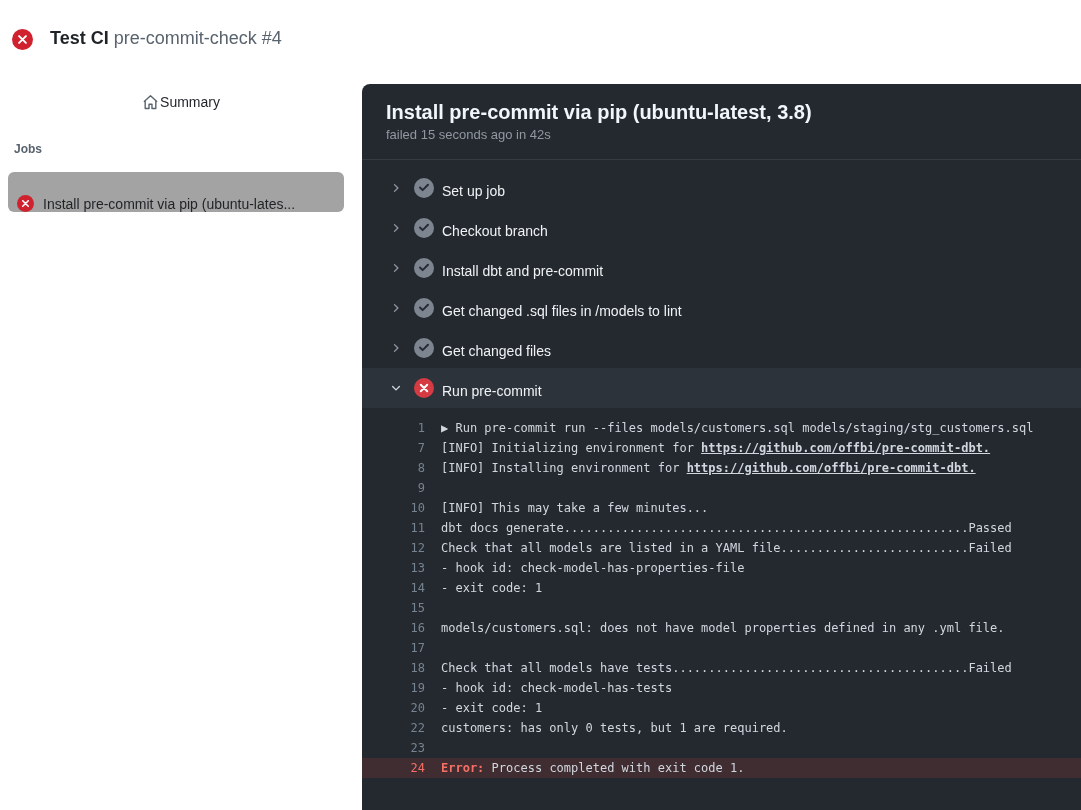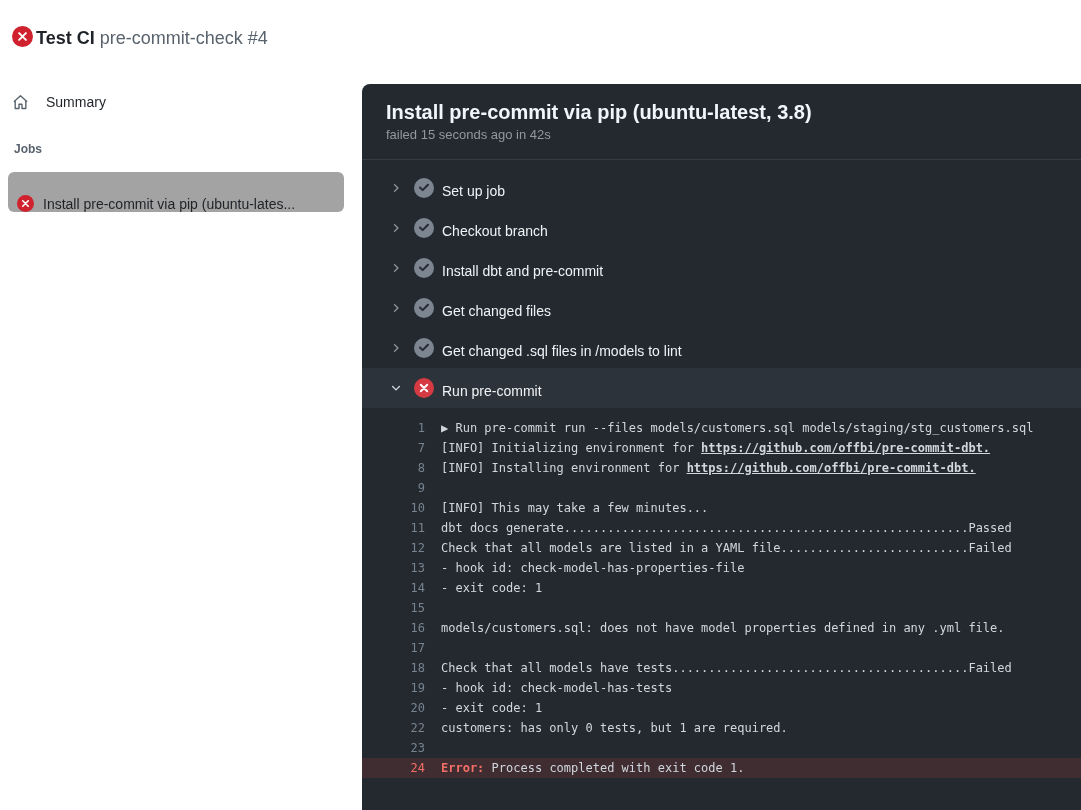--- a/index.html
+++ b/index.html
@@ -1,28 +1,28 @@
 <!DOCTYPE html>
 <html><head>
 <meta charset="utf-8">
 <style>
   html,body{margin:0;padding:0;}
   .app{position:relative;width:1081px;height:810px;background:#ffffff;overflow:hidden;
        font-family:"Liberation Sans",sans-serif;-webkit-font-smoothing:antialiased;}
 
   
-  .run-header{position:absolute;top:26px;left:12px;display:flex;align-items:flex-start;gap:3px;}
+  .run-header{position:absolute;top:26px;left:12px;display:flex;align-items:flex-end;gap:17px;}
   .run-header .hicon{width:21px;height:21px;flex:none;display:flex;}
   .run-title{font-size:18px;line-height:24px;color:#1f2328;font-weight:700;white-space:nowrap;}
   .run-title .run-name{font-weight:400;color:#59636e;}
 
   
   .sidebar{position:absolute;left:0;top:84px;width:362px;}
-  .summary-item{display:flex;align-items:center;gap:17px;height:36px;padding:0 12px;
-                font-size:14px;color:#1f2328;cursor:pointer;}
+  .summary-item{display:flex;align-items:center;gap:1px;height:36px;padding:0 12px;
+                font-size:14px;color:#1f2328;cursor:pointer;justify-content:center;}
   .summary-item .sic{width:17px;height:17px;display:flex;}
   .jobs-heading{margin:22px 0 16px;padding:0 14px;font-size:12px;font-weight:700;color:#59636e;height:14px;}
   .job-item{margin:14px 0 0 8px;width:336px;height:40px;border-radius:6px;background:#a3a3a3;
             display:flex;align-items:flex-end;gap:9px;padding:0 9px;box-sizing:border-box;
             font-size:14px;color:#1f2328;cursor:pointer;}
   .job-item .jic{width:17px;height:17px;flex:none;display:flex;}
   .job-item .jlabel{white-space:nowrap;overflow:hidden;}
 
   
   .panel{position:absolute;left:362px;top:84px;width:719px;height:726px;background:#24292f;
@@ -136,35 +136,35 @@
             <svg viewBox="0 0 16 16" width="12" height="12" fill="none" stroke="#9198a1" stroke-width="1.8" stroke-linecap="round" stroke-linejoin="round">
               <path d="M6 3.5 10.5 8 6 12.5"></path>
             </svg>
           </span>
           <span class="sicon">
             <svg viewBox="0 0 16 16" width="20" height="20">
               <circle cx="8" cy="8" r="8" fill="#7d8590"></circle>
               <path d="M11.2 5.4 6.9 9.7 4.8 7.6" stroke="#262c33" stroke-width="1.6" fill="none" stroke-linecap="round" stroke-linejoin="round"></path>
             </svg>
           </span>
+          <span class="slabel">Get changed .sql files in /models to lint</span>
+        </div>
+        <div class="step">
+          <span class="chev">
+            <svg viewBox="0 0 16 16" width="12" height="12" fill="none" stroke="#9198a1" stroke-width="1.8" stroke-linecap="round" stroke-linejoin="round">
+              <path d="M6 3.5 10.5 8 6 12.5"></path>
+            </svg>
+          </span>
+          <span class="sicon">
+            <svg viewBox="0 0 16 16" width="20" height="20">
+              <circle cx="8" cy="8" r="8" fill="#7d8590"></circle>
+              <path d="M11.2 5.4 6.9 9.7 4.8 7.6" stroke="#262c33" stroke-width="1.6" fill="none" stroke-linecap="round" stroke-linejoin="round"></path>
+            </svg>
+          </span>
           <span class="slabel">Get changed files</span>
-        </div>
-        <div class="step">
-          <span class="chev">
-            <svg viewBox="0 0 16 16" width="12" height="12" fill="none" stroke="#9198a1" stroke-width="1.8" stroke-linecap="round" stroke-linejoin="round">
-              <path d="M6 3.5 10.5 8 6 12.5"></path>
-            </svg>
-          </span>
-          <span class="sicon">
-            <svg viewBox="0 0 16 16" width="20" height="20">
-              <circle cx="8" cy="8" r="8" fill="#7d8590"></circle>
-              <path d="M11.2 5.4 6.9 9.7 4.8 7.6" stroke="#262c33" stroke-width="1.6" fill="none" stroke-linecap="round" stroke-linejoin="round"></path>
-            </svg>
-          </span>
-          <span class="slabel">Get changed .sql files in /models to lint</span>
         </div>
         <div class="step active">
           <span class="chev">
             <svg viewBox="0 0 16 16" width="12" height="12" fill="none" stroke="#cdd5dd" stroke-width="1.8" stroke-linecap="round" stroke-linejoin="round">
               <path d="M3.5 6 8 10.5 12.5 6"></path>
             </svg>
           </span>
           <span class="sicon">
             <svg viewBox="0 0 16 16" width="20" height="20">
               <circle cx="8" cy="8" r="8" fill="#d63b43"></circle>

